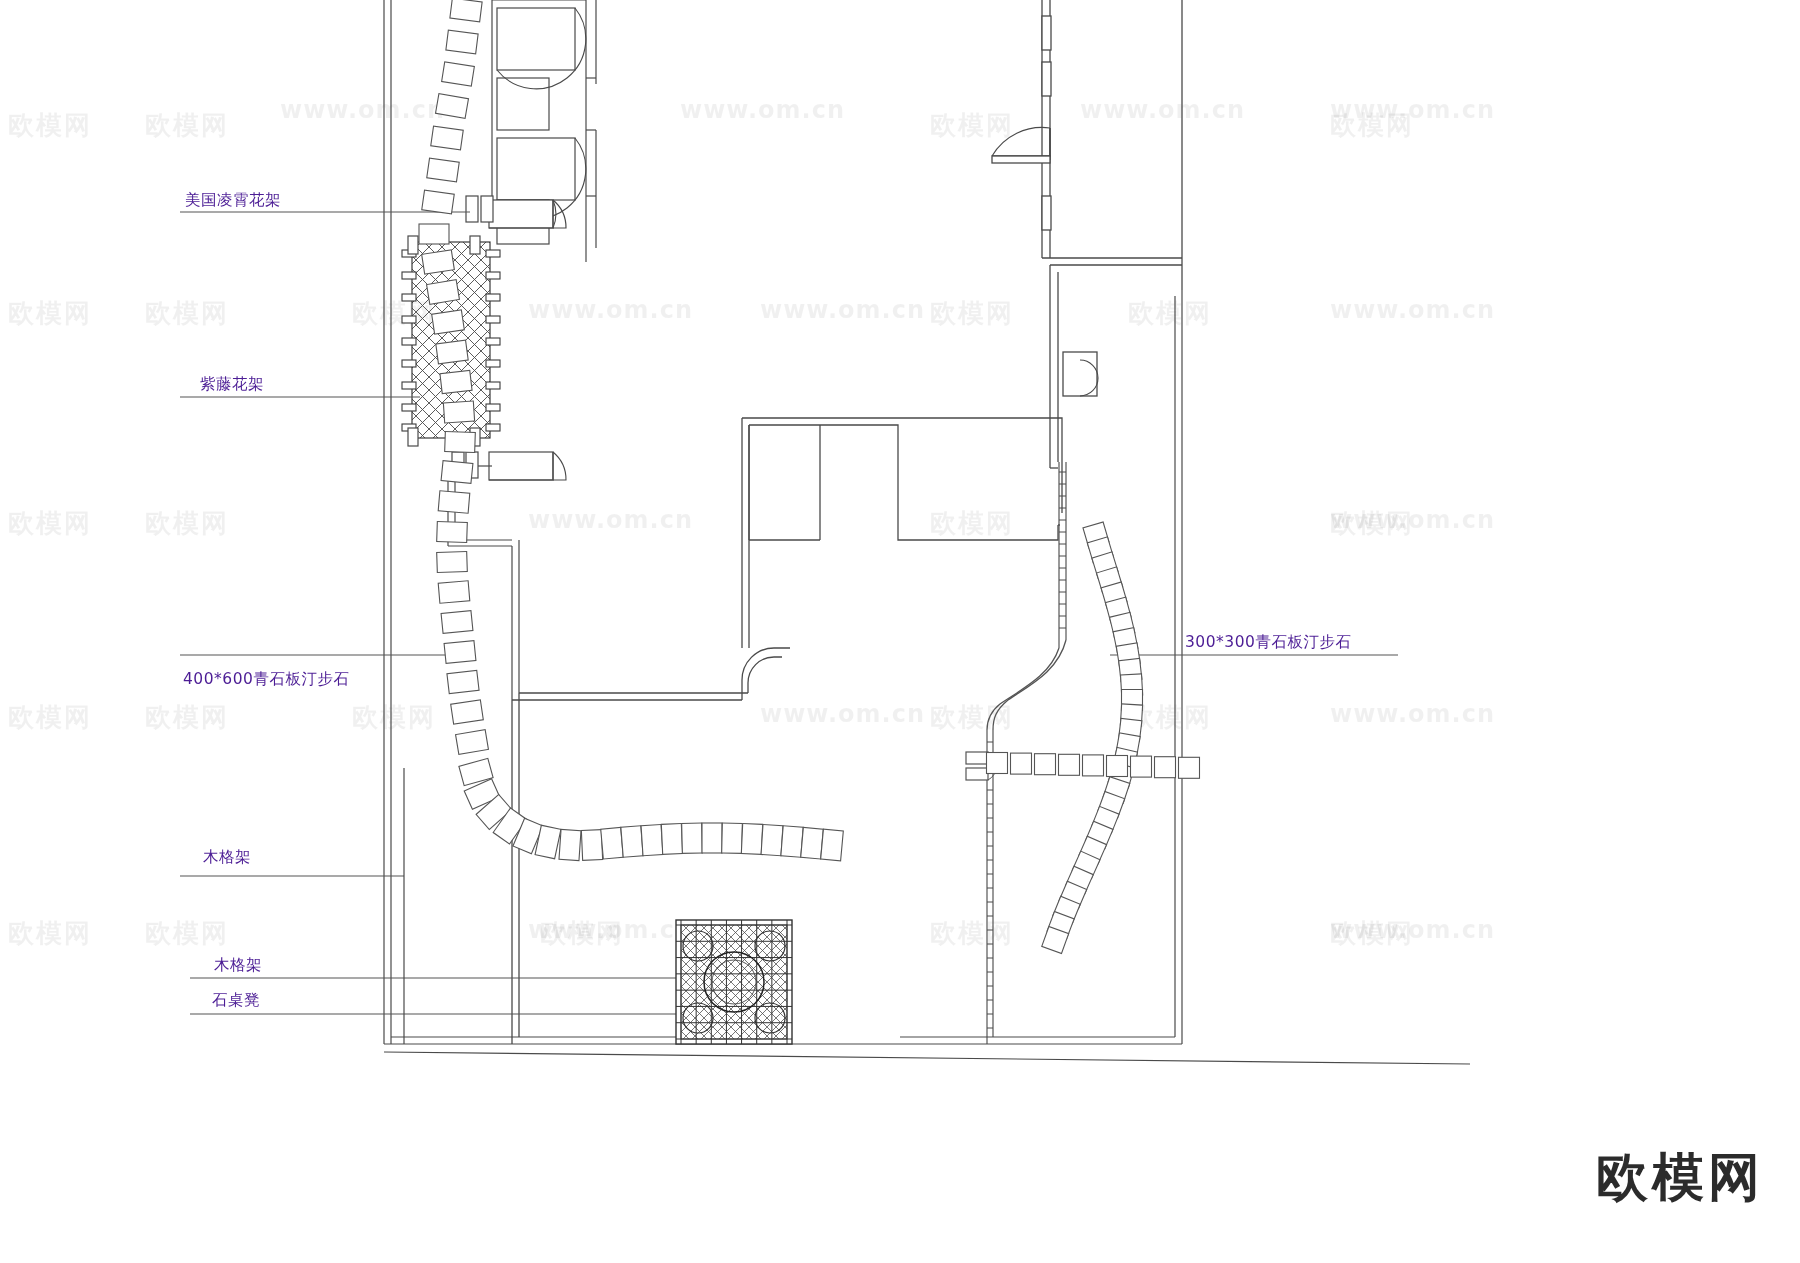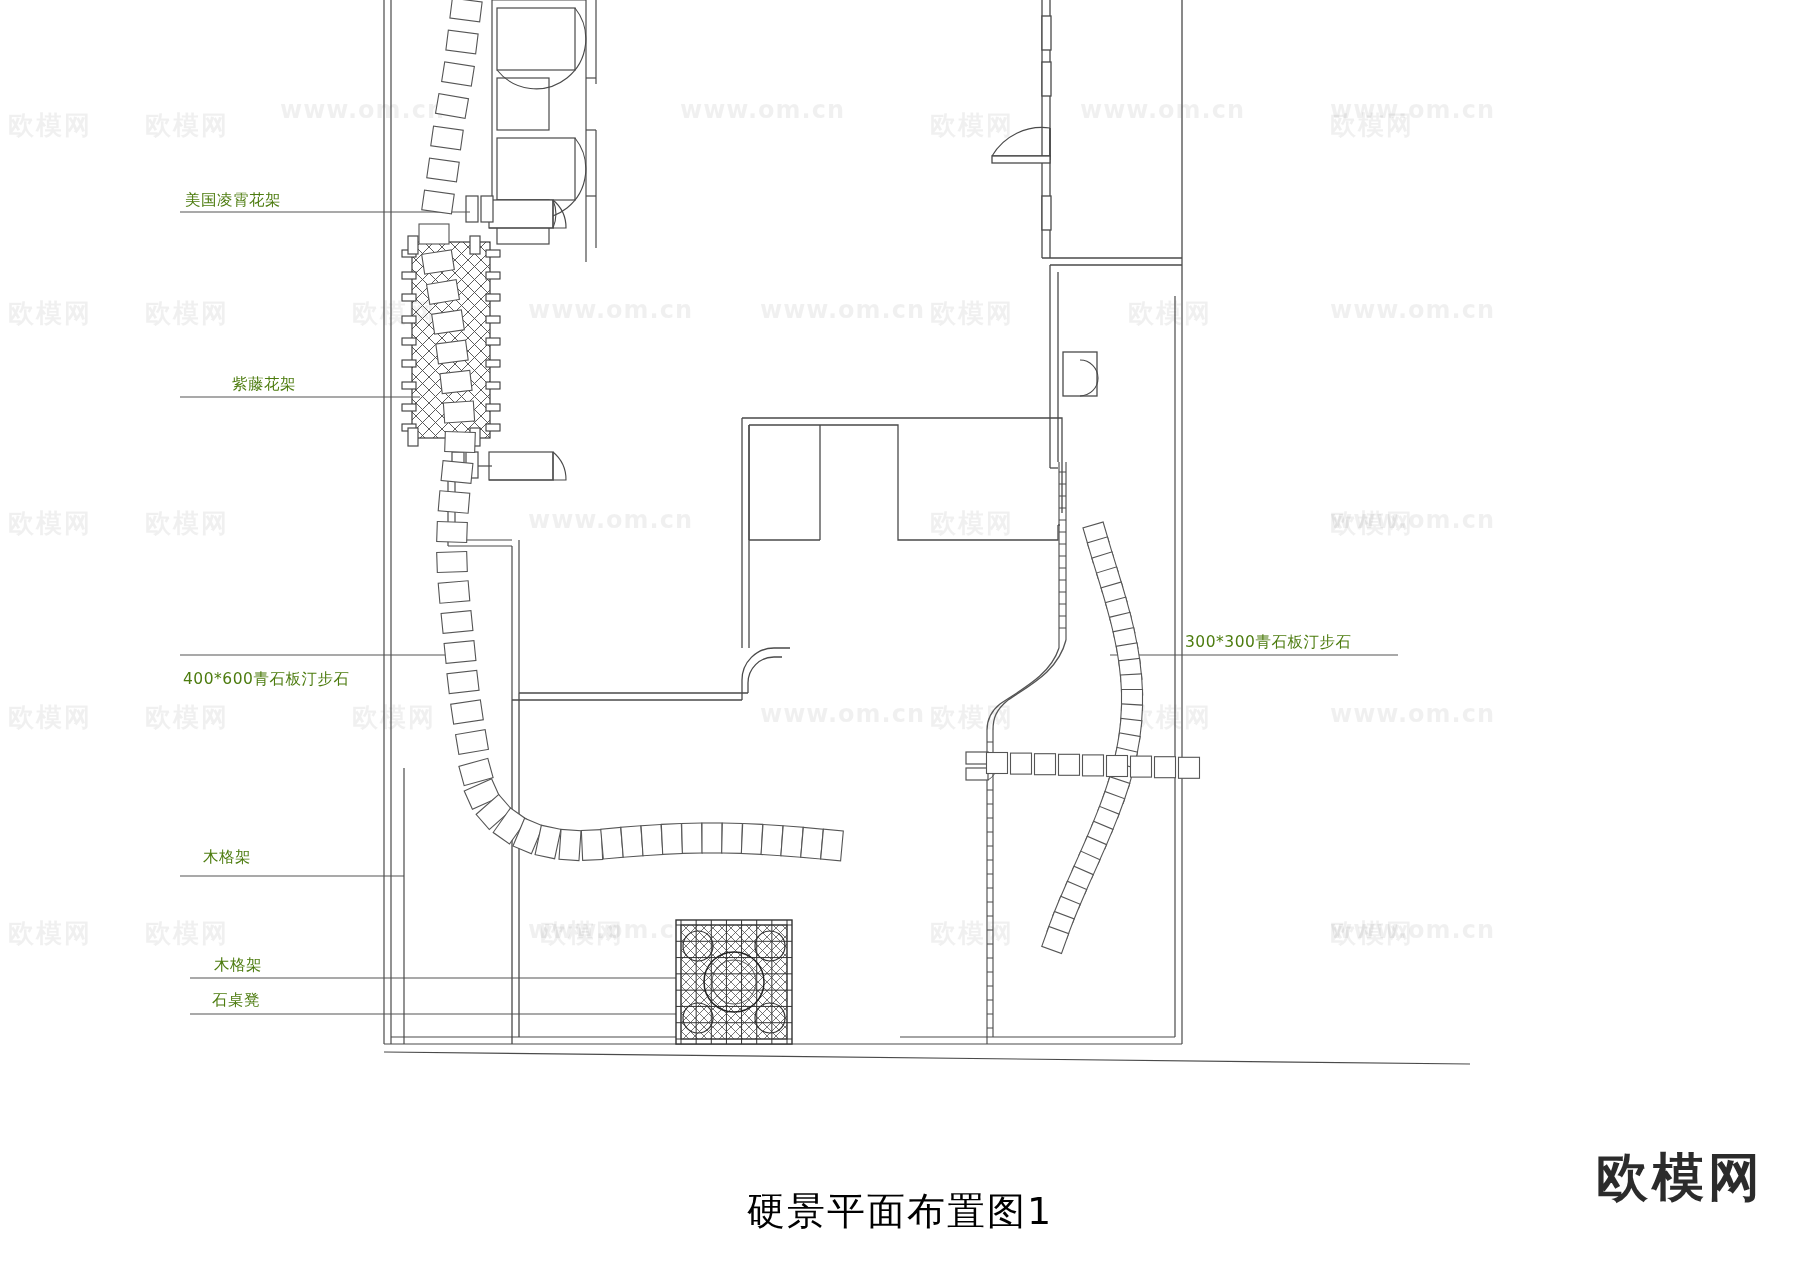--- a/index.html
+++ b/index.html
@@ -10,21 +10,21 @@
   }
   #sheet{position:absolute;left:0;top:0;width:1800px;height:1263px;}
   svg.layer{position:absolute;left:0;top:0;width:1800px;height:1263px;}
 
   
   .lbl{
     position:absolute;
     font-family:"DejaVu Sans","Liberation Sans",sans-serif;
     font-size:15.5px;
     letter-spacing:.5px;
-    color:#4d7c0f;
+    color:#4c1d95;
     white-space:nowrap;
   }
 
   
   #title{
     position:absolute;
     left:0;top:1186px;width:1800px;
     text-align:center;
     font-family:"DejaVu Sans","Liberation Sans",sans-serif;
     font-size:38px;
@@ -564,25 +564,24 @@
         <circle cx="770" cy="1018" r="15" fill="none" stroke="#333" stroke-width="1.2"></circle>
       </g>
   </svg>
 
   <svg class="layer" viewBox="0 0 1800 1263">
     <line x1="404" y1="768" x2="404" y2="1044" stroke="#4a4a4a" stroke-width="1.2"></line>
   </svg>
 
   <div id="labels">
       <div class="lbl" style="left: 185px; top: 190px;">美国凌霄花架</div>
-      <div class="lbl" style="left: 200px; top: 374px; margin-left: 32px;">紫藤花架</div>
+      <div class="lbl" style="left: 200px; top: 374px;">紫藤花架</div>
       <div class="lbl" style="left: 183px; top: 632px; margin-top: 37px;">400*600青石板汀步石</div>
       <div class="lbl" style="left: 1185px; top: 632px;">300*300青石板汀步石</div>
       <div class="lbl" style="left: 203px; top: 847px;">木格架</div>
       <div class="lbl" style="left: 214px; top: 955px;">木格架</div>
       <div class="lbl" style="left: 212px; top: 990px;">石桌凳</div>
     </div>
 
-  <div id="title">硬景平面布置图1</div>
 
   <div id="logo">欧模网</div>
 
 </div>
 
 </body></html>

